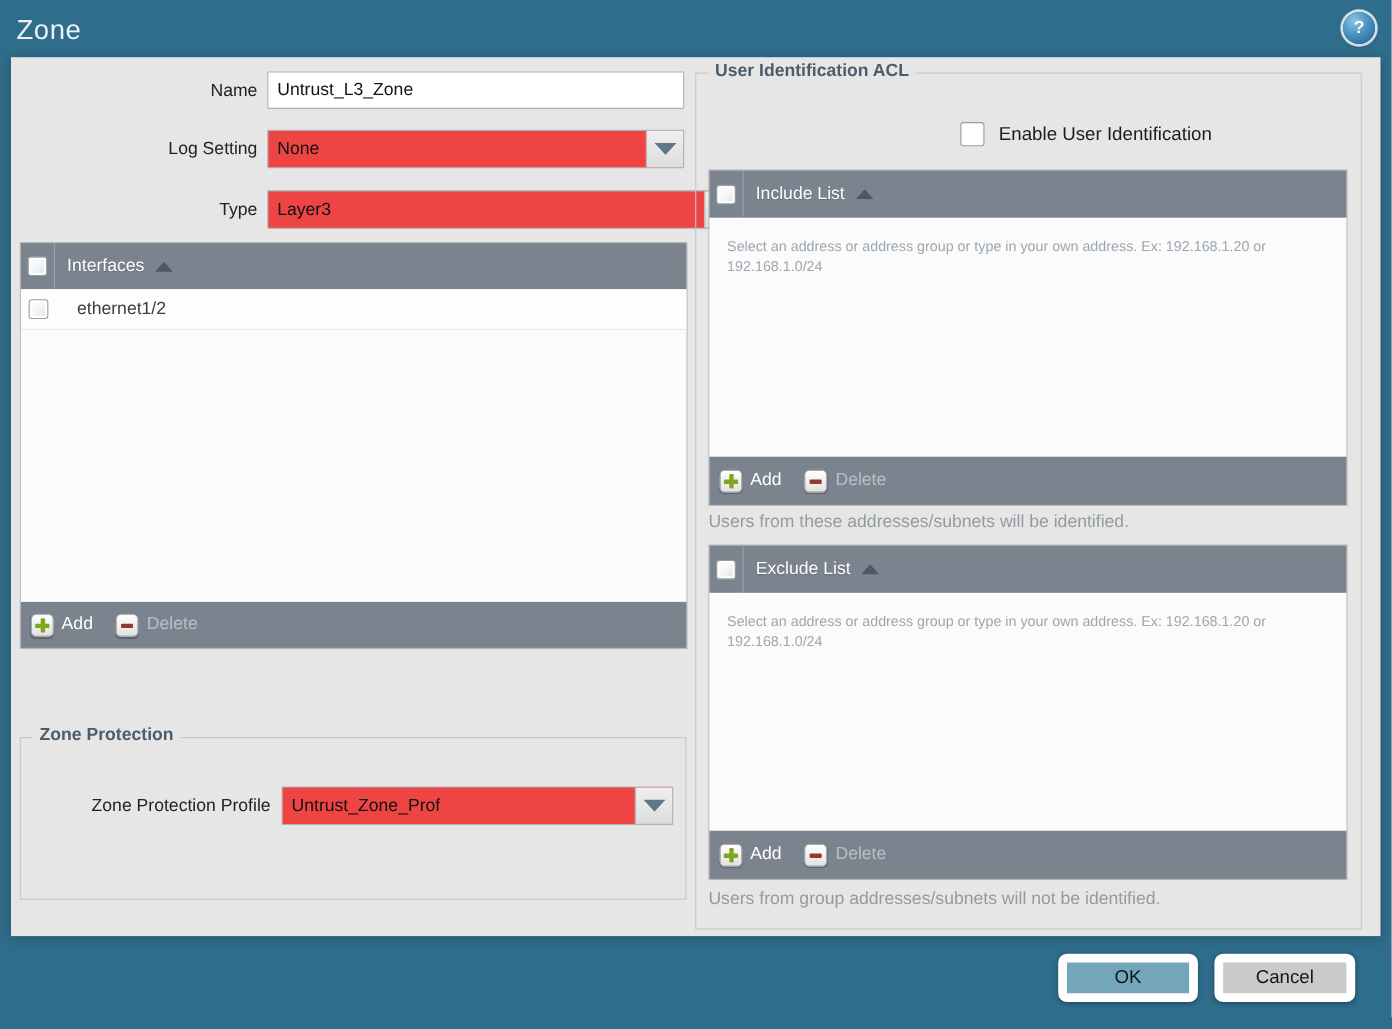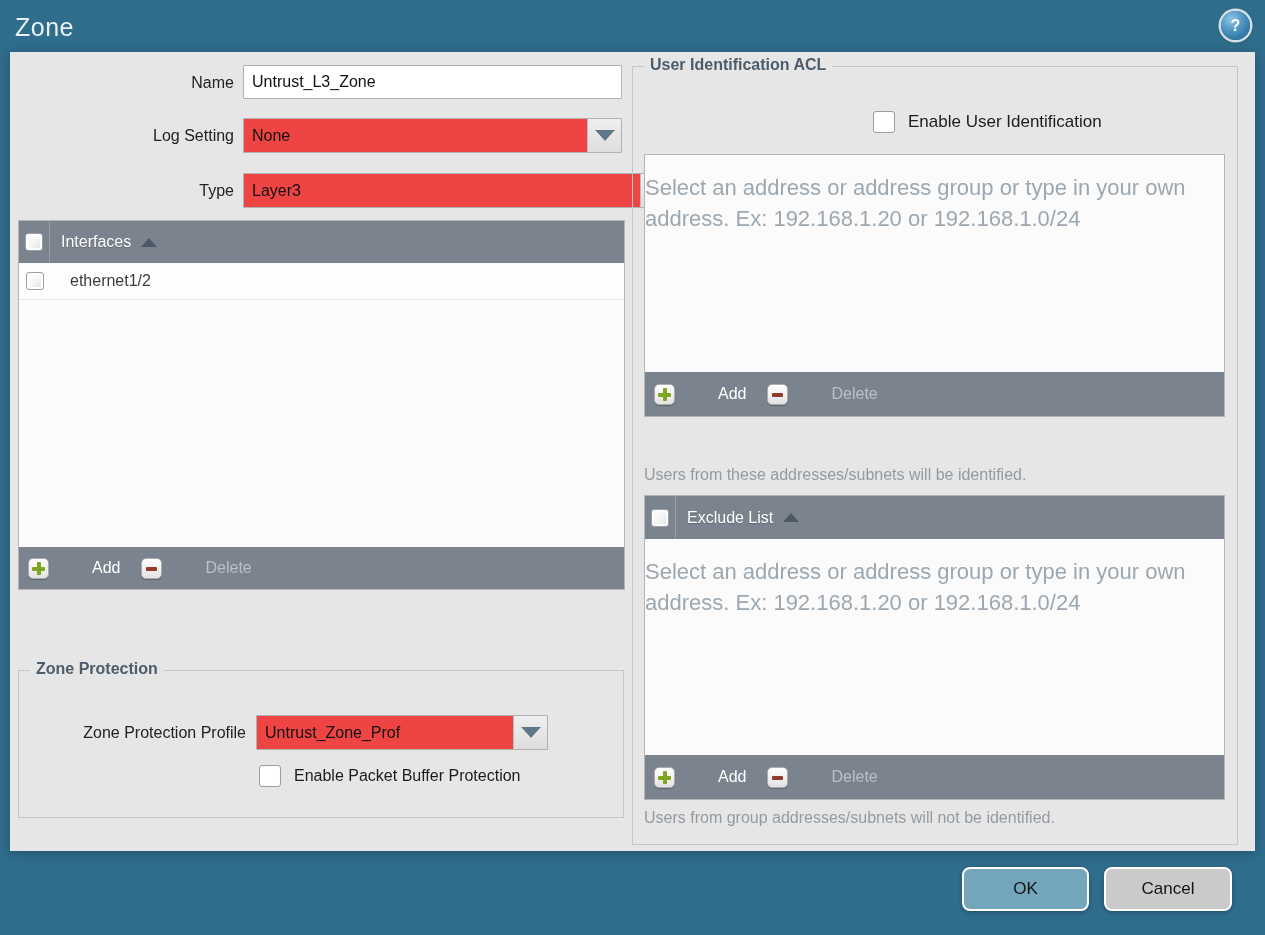--- a/index.html
+++ b/index.html
@@ -58,24 +58,24 @@
   .tbl-header { background:#7b848e; display:flex; align-items:center; color:#fff; }
   .tbl-header .cb-cell { width:31px; align-self:stretch; display:flex; align-items:center;
                          justify-content:center; border-right:1px solid #99a0a8; }
   .tbl-header .h-title { font-size:16px; margin-left:11px; text-shadow:0 1px 1px rgba(0,0,0,.2); }
   .tbl-header .tri-up-sort { margin-left:10px; }
   .tbl-body { background:#fbfbfb; position:relative; overflow:hidden; cursor:text; }
   .tbl-footer { background:#7b848e; display:flex; align-items:center; padding-left:9px; }
   .row { height:37px; display:flex; align-items:center; padding-left:7px;
          border-bottom:1px solid #e9e9e9; background:#fdfdfd; cursor:pointer; }
   .row .row-label { font-size:16px; color:#3c3c3c; margin-left:26px; }
-  .placeholder { padding:17px 16px 0 0; font-size:22px; color:#9ca7b0; line-height:1.42; }
-
-  
-  .act-btn { display:flex; align-items:center; cursor:pointer;gap:36px; }
+  .placeholder { padding:17px 16px 0 16px; font-size:13px; color:#9ca7b0; line-height:1.42; }
+
+  
+  .act-btn { display:flex; align-items:center; cursor:pointer; }
   .icon-sq { position:relative; width:21px; height:21px; border-radius:5px;
              border:1px solid #adadad; background:linear-gradient(#ffffff,#e2e2e2);
              box-shadow:0 1px 1px rgba(0,0,0,.25); }
   .icon-sq.plus::before { content:""; position:absolute; left:3px; right:3px; top:8px;
              height:4px; background:#7ea621; border-radius:1px; }
   .icon-sq.plus::after  { content:""; position:absolute; top:3px; bottom:3px; left:8px;
              width:4px; background:#7ea621; border-radius:1px; }
   .icon-sq.minus::before { content:""; position:absolute; left:4px; right:4px; top:8px;
              height:4px; background:#93392d; border-radius:1px; }
   .act-label { font-size:16px; color:#fff; margin-left:7px; }
@@ -86,21 +86,21 @@
   .fset { position:absolute; border:1px solid #c7c7c7; }
   .fset-legend { position:absolute; top:-11px; left:11px; background:#e6e6e6;
                  padding:0 6px; font-size:16px; font-weight:bold; color:#4d5c6a; }
   .caption { position:absolute; font-size:16px; color:#939ba1; }
 
   
   .cb-row { position:absolute; display:flex; align-items:center; }
   .cb-row .cb-label { margin-left:13px; color:#1c1c1c; }
 
   
-  .btn { position:absolute; height:44px; border-radius:8px; border:2px solid #ffffff;
+  .btn { position:absolute; height:44px; border-radius:8px; border:8px solid #ffffff;
          font-family:"Liberation Sans", sans-serif; font-size:17px; color:#10161a;
          display:flex; align-items:center; justify-content:center; cursor:pointer;
          box-shadow:0 1px 4px rgba(0,0,0,.3); }
   .btn-ok { left:962px; top:867px; width:127px; background:#73a6bb; }
   .btn-cancel { left:1104px; top:867px; width:128px; background:#cacaca; }
 </style>
 </head>
 <body>
 
 <div class="title">Zone</div>
@@ -150,42 +150,45 @@
         <span class="icon-sq minus"></span>
         <span class="act-label">Delete</span>
       </div>
     </div>
   </div>
 
   <div class="fset" style="left:8px;top:618px;width:606px;height:148px;">
     <span class="fset-legend">Zone Protection</span>
 
     <div class="lbl" style="left:0;width:227px;top:44px;">Zone Protection Profile</div>
-    <div class="combo" style="left:237px;top:44px;width:292px;">
+    <div class="combo" style="left:237px;top:44px;width:356px;">
       <div class="val">Untrust_Zone_Prof</div>
       <div class="dd-btn">
         <span class="tri-down"></span>
       </div>
     </div>
 
-    <div class="cb-row" style="left:240px;top:94px;">
-      <span class="cb cb-22"></span>
-      <span class="cb-label" style="font-size:16px;">Enable Packet Buffer Protection</span>
-    </div>
   </div>
 
   <div class="fset" style="left:622px;top:14px;width:606px;height:779px;">
     <span class="fset-legend">User Identification ACL</span>
 
     <div class="cb-row" style="left:240px;top:44px;">
       <span class="cb cb-22"></span>
       <span class="cb-label" style="font-size:17px;">Enable User Identification</span>
     </div>
 
     <div class="tbl" style="left:11px;top:87px;width:581px;">
+      <div class="tbl-header" style="height:43px;">
+        <div class="cb-cell">
+          <span class="cb cb-17"></span>
+        </div>
+        <span class="h-title">Include List</span>
+        <span class="tri-up-sort"></span>
+      </div>
       <div class="tbl-body" style="height:217px;">
         <div class="placeholder">Select an address or address group or type in your own address. Ex: 192.168.1.20 or 192.168.1.0/24</div>
       </div>
       <div class="tbl-footer" style="height:44px;">
         <div class="act-btn">
           <span class="icon-sq plus"></span>
           <span class="act-label">Add</span>
         </div>
         <div class="act-btn disabled">
           <span class="icon-sq minus"></span>

